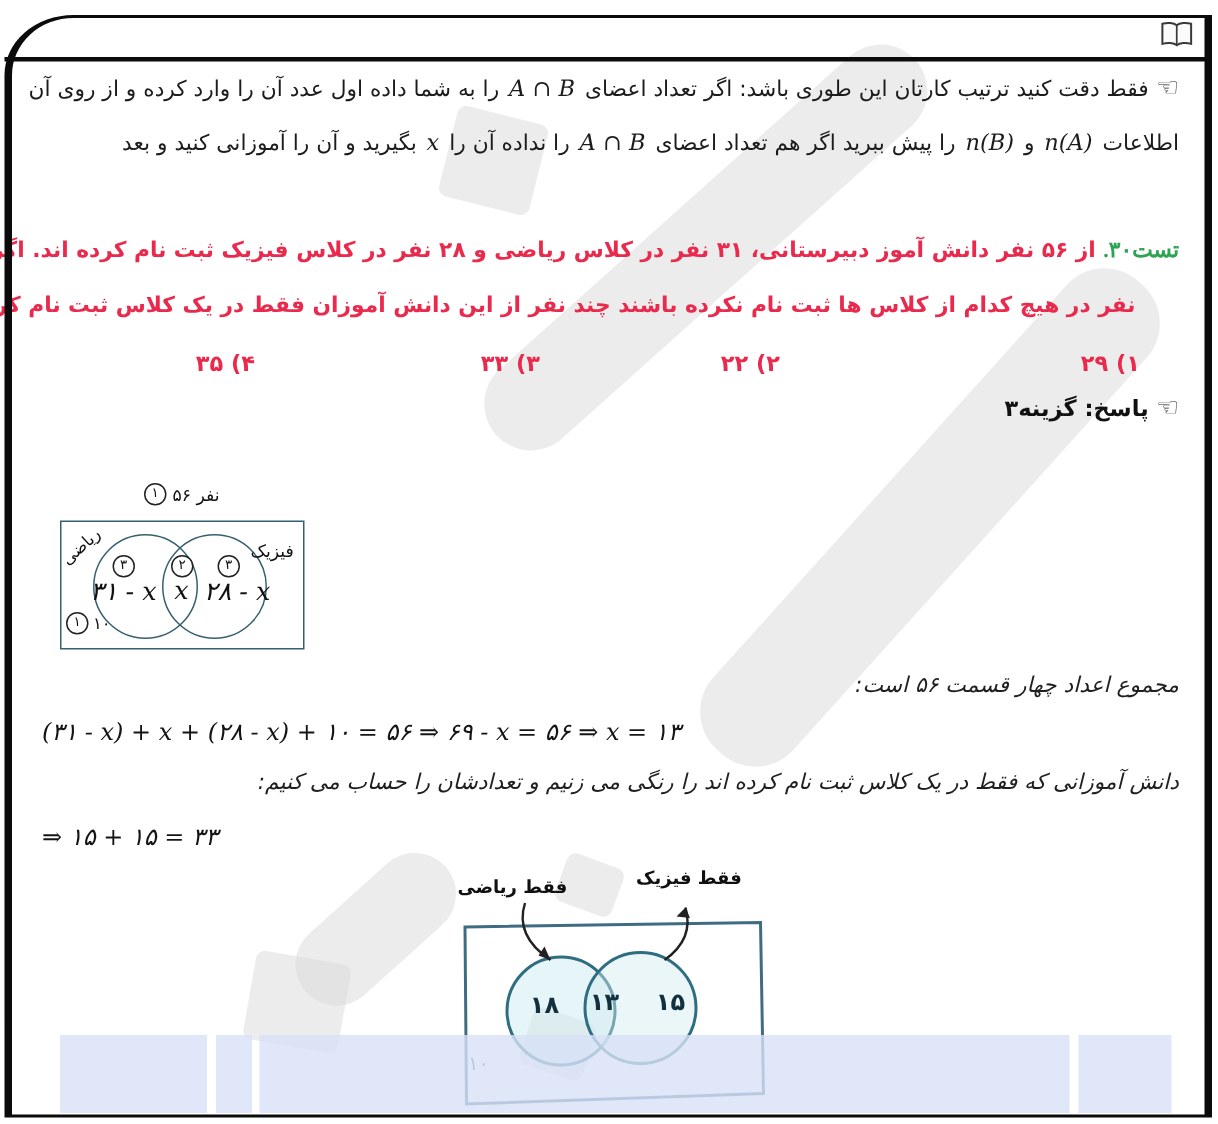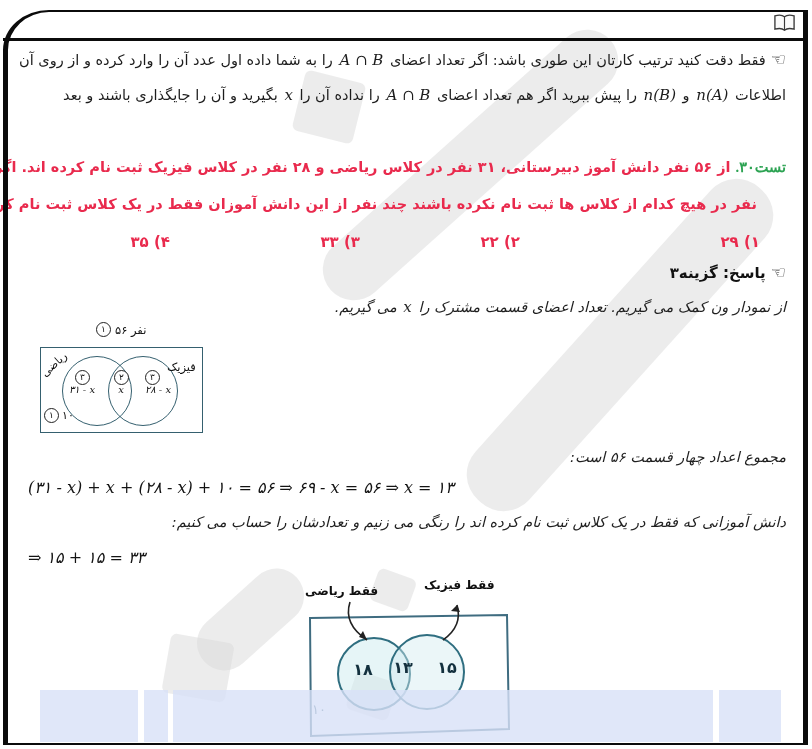--- a/index.html
+++ b/index.html
@@ -38,21 +38,21 @@
   .venn1 .circle{position:absolute;width:68px;height:68px;border:1.5px solid #35606f;
                  border-radius:50%;top:34px;}
   .venn1 .cL{left:24px;} .venn1 .cR{left:70px;}
   .badge{display:inline-flex;width:13px;height:13px;border:1px solid #222;border-radius:50%;
          align-items:center;justify-content:center;font-size:9px;line-height:1;
          color:#111;background:#fff;flex:none;}
   .v1-caption{position:absolute;left:58px;top:0;direction:ltr;font-size:11.5px;display:flex;
               align-items:center;gap:4px;white-space:nowrap;color:#111;}
   .v1-lblL{position:absolute;left:1px;top:36px;font-size:11px;transform:rotate(-42deg);color:#111;}
   .v1-lblR{position:absolute;left:129px;top:38px;font-size:11.5px;color:#111;}
-  .v1-val{position:absolute;direction:ltr;font-size:10px;font-family:"DejaVu Serif",serif;
+  .v1-val{position:absolute;direction:ltr;font-size:17px;font-family:"DejaVu Serif",serif;
           font-style:italic;color:#111;text-align:center;white-space:nowrap;}
   .v1-badge{position:absolute;}
   .v1-out{position:absolute;left:6px;top:86px;direction:ltr;display:flex;align-items:center;
           gap:3px;font-size:11px;color:#111;}
   
   .v2-label{position:absolute;font-size:12px;font-weight:bold;color:#101010;z-index:10;
             white-space:nowrap;direction:rtl;}
   .v2-num{position:absolute;font-size:16px;font-weight:bold;color:#13303e;z-index:10;
           width:30px;text-align:center;}
   .v2-out{position:absolute;left:312px;top:702px;font-size:13px;color:#44687a;z-index:10;}
@@ -74,35 +74,34 @@
   <div class="wm chip" style="left:373px;top:573px;width:40px;height:34px;transform:rotate(20deg);"></div>
 
   <div class="frame"></div>
   <div class="header-sep"></div>
   <svg class="book-icon" viewBox="0 0 24 20">
     <path d="M12 3.5 C10 1.8 5.5 1.5 2 2.5 L2 16.5 C5.5 15.5 10 15.8 12 17.5 C14 15.8 18.5 15.5 22 16.5 L22 2.5 C18.5 1.5 14 1.8 12 3.5 Z" fill="#fbfbfb" stroke="#3a3a3a" stroke-width="1.4"></path>
     <path d="M12 3.5 L12 17.5" stroke="#3a3a3a" stroke-width="1.2" fill="none"></path>
   </svg>
 
   <div class="rtl-line" style="top:47px"><span class="hand">☜</span><span class="txt">فقط دقت کنید ترتیب کارتان این طوری باشد: اگر تعداد اعضای </span><span class="math">A ∩ B</span><span class="txt"> را به شما داده اول عدد آن را وارد کرده و از روی آن</span></div>
-  <div class="rtl-line" style="top:84px"><span class="txt">اطلاعات </span><span class="math">n(A)</span><span class="txt"> و </span><span class="math">n(B)</span><span class="txt"> را پیش ببرید اگر هم تعداد اعضای </span><span class="math">A ∩ B</span><span class="txt"> را نداده آن را </span><span class="math">x</span><span class="txt"> بگیرید و آن را جایگذاری باشند و بعد</span></div>
+  <div class="rtl-line" style="top:84px"><span class="txt">اطلاعات </span><span class="math">n(A)</span><span class="txt"> و </span><span class="math">n(B)</span><span class="txt"> را پیش ببرید اگر هم تعداد اعضای </span><span class="math">A ∩ B</span><span class="txt"> را نداده آن را </span><span class="math">x</span><span class="txt"> بگیرید و آن را آموزانی کنید و بعد</span></div>
 
   <div class="rtl-line q-line" style="top:157px"><span class="test-label">تست۳۰.</span><span class="txt"> از ۵۶ نفر دانش آموز دبیرستانی، ۳۱ نفر در کلاس ریاضی و ۲۸ نفر در کلاس فیزیک ثبت نام کرده اند. اگر ۱۰</span></div>
   <div class="rtl-line q-line center" style="top:194px;right:55px;left:55px"><span class="txt">نفر در هیچ کدام از کلاس ها ثبت نام نکرده باشند چند نفر از این دانش آموزان فقط در یک کلاس ثبت نام کرده اند؟</span></div>
 
   <span class="opt" style="right:52px">۱) ۲۹</span>
   <span class="opt" style="right:292px">۲) ۲۲</span>
   <span class="opt" style="right:452px">۳) ۳۳</span>
   <span class="opt" style="right:642px">۴) ۳۵</span>
 
   <div class="rtl-line answer-line" style="top:260px">
     <span class="hand">☜</span><span>پاسخ: گزینه۳</span>
   </div>
 
-  <div class="rtl-line hw" style="top:296px"><span class="txt">از نمودار ون کمک می گیریم. تعداد اعضای قسمت مشترک را </span><span class="math">x</span><span class="txt"> می گیریم.</span></div>
 
   <div class="venn1">
     <div class="v1-caption">
       <span class="badge">۱</span>
       <span>۵۶ نفر</span>
     </div>
     <div class="box"></div>
     <div class="circle cL"></div>
     <div class="circle cR"></div>
     <div class="v1-lblL">ریاضی</div>

